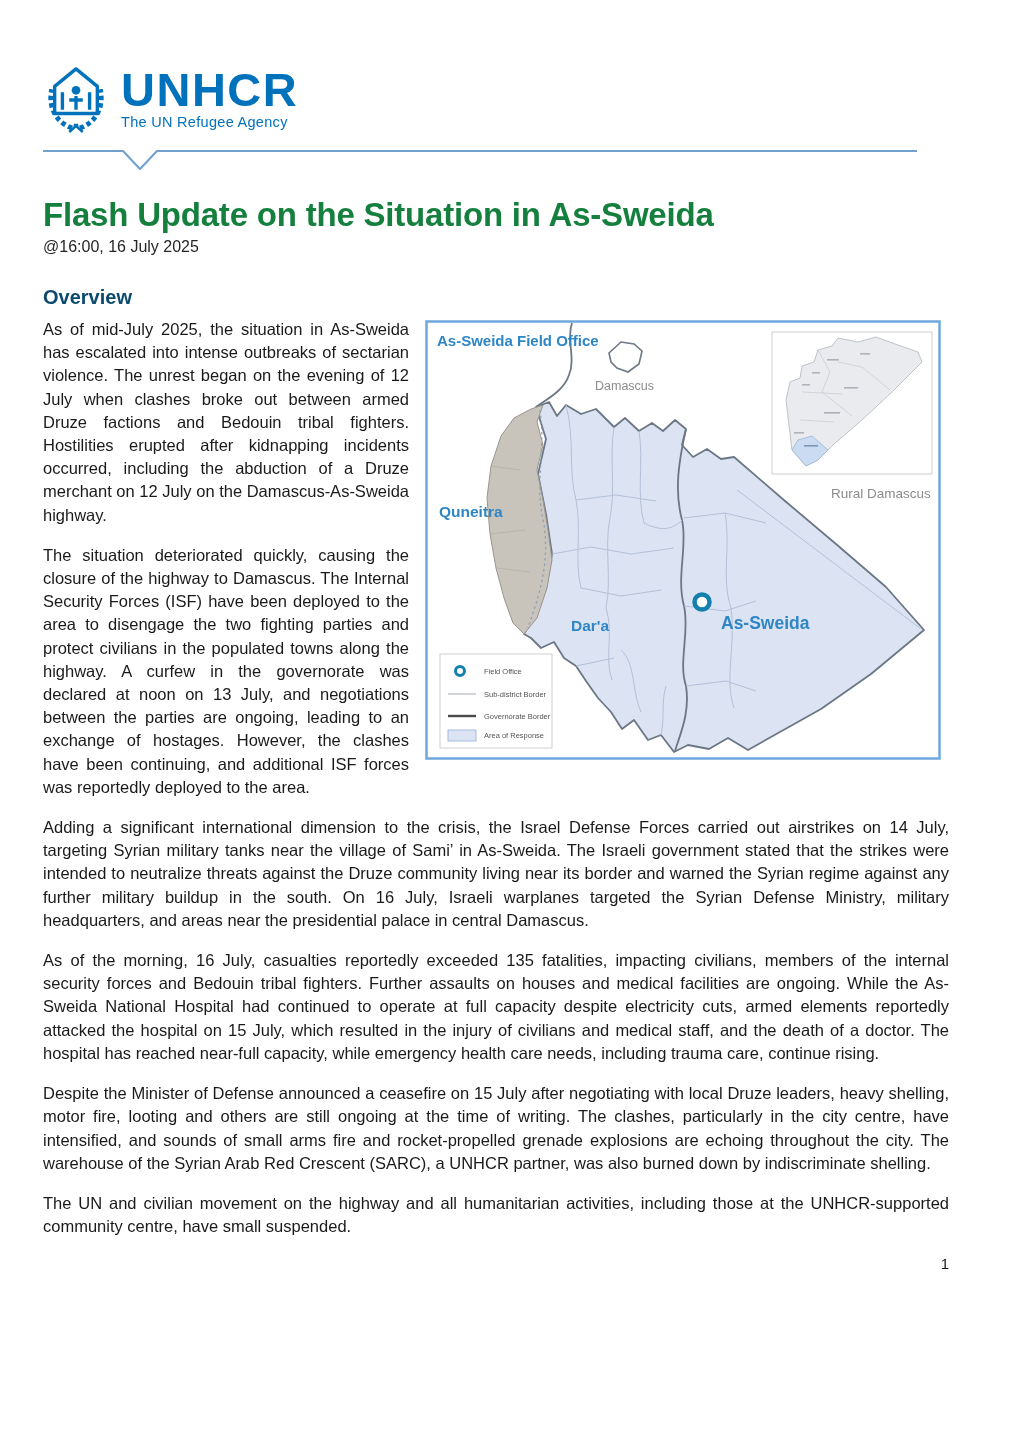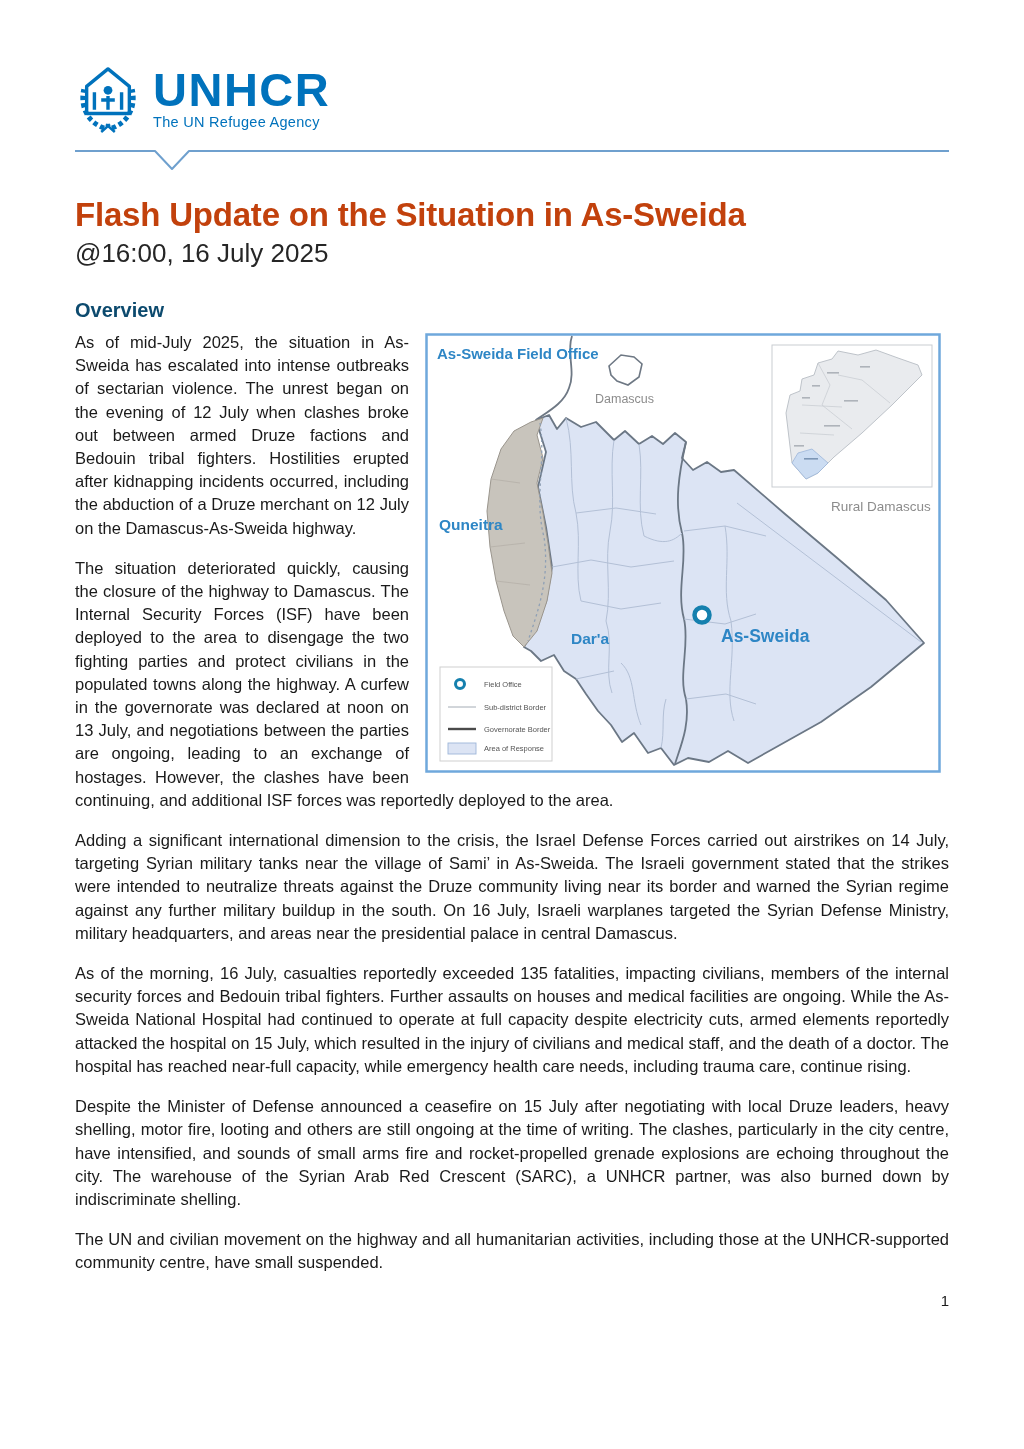--- a/index.html
+++ b/index.html
@@ -1,27 +1,27 @@
 <!DOCTYPE html>
 <html><head>
 <meta charset="utf-8">
 <style>
   html,body { margin:0; padding:0; background:#ffffff; }
   .page {
     width:1024px; height:1449px; box-sizing:border-box;
-    padding:58px 75px 28px 75px;
+    padding:58px 75px 28px 43px;
     font-family:"Liberation Sans", sans-serif;
     color:#1a1a1a; background:#ffffff; overflow:hidden; position:relative;
   }
   .logo-row { display:flex; align-items:center; gap:12px; height:82px; }
   .logo-word { font-size:47px; font-weight:bold; color:#0072BC; line-height:0.92; letter-spacing:1.5px; }
   .logo-tag  { font-size:14.5px; font-weight:normal; color:#0072BC; margin-top:3px; letter-spacing:0.3px; }
   .rule-svg { display:block; margin-top:8px; }
-  h1.title { font-size:33px; font-weight:bold; color:#c2410c; margin:22px 0 4px 0; letter-spacing:-0.2px; }
-  .subtitle { font-size:26px; color:#262626; margin:0; }
+  h1.title { font-size:33px; font-weight:bold; color:#15803d; margin:22px 0 4px 0; letter-spacing:-0.2px; }
+  .subtitle { font-size:16px; color:#262626; margin:0; }
   h2.overview { font-size:20px; font-weight:bold; color:#0c4a6e; margin:30px 0 9px 0; }
   .map-fig { float:right; width:516px; margin:2px 8px 12px 16px; }
   .map-fig svg { display:block; }
   p.body { font-size:16.5px; line-height:23.2px; text-align:justify; margin:0 0 17px 0; }
   .pagenum { text-align:right; font-size:15px; color:#1a1a1a; margin-top:2px; clear:both; }
   .mlabel-blue { fill:#2E86C5; font-weight:bold; font-family:"Liberation Sans",sans-serif; }
   .mlabel-gray { fill:#8C8C8C; font-family:"Liberation Sans",sans-serif; }
   .legend-text { fill:#555555; font-size:7.5px; font-family:"Liberation Sans",sans-serif; }
 </style>
 </head>

